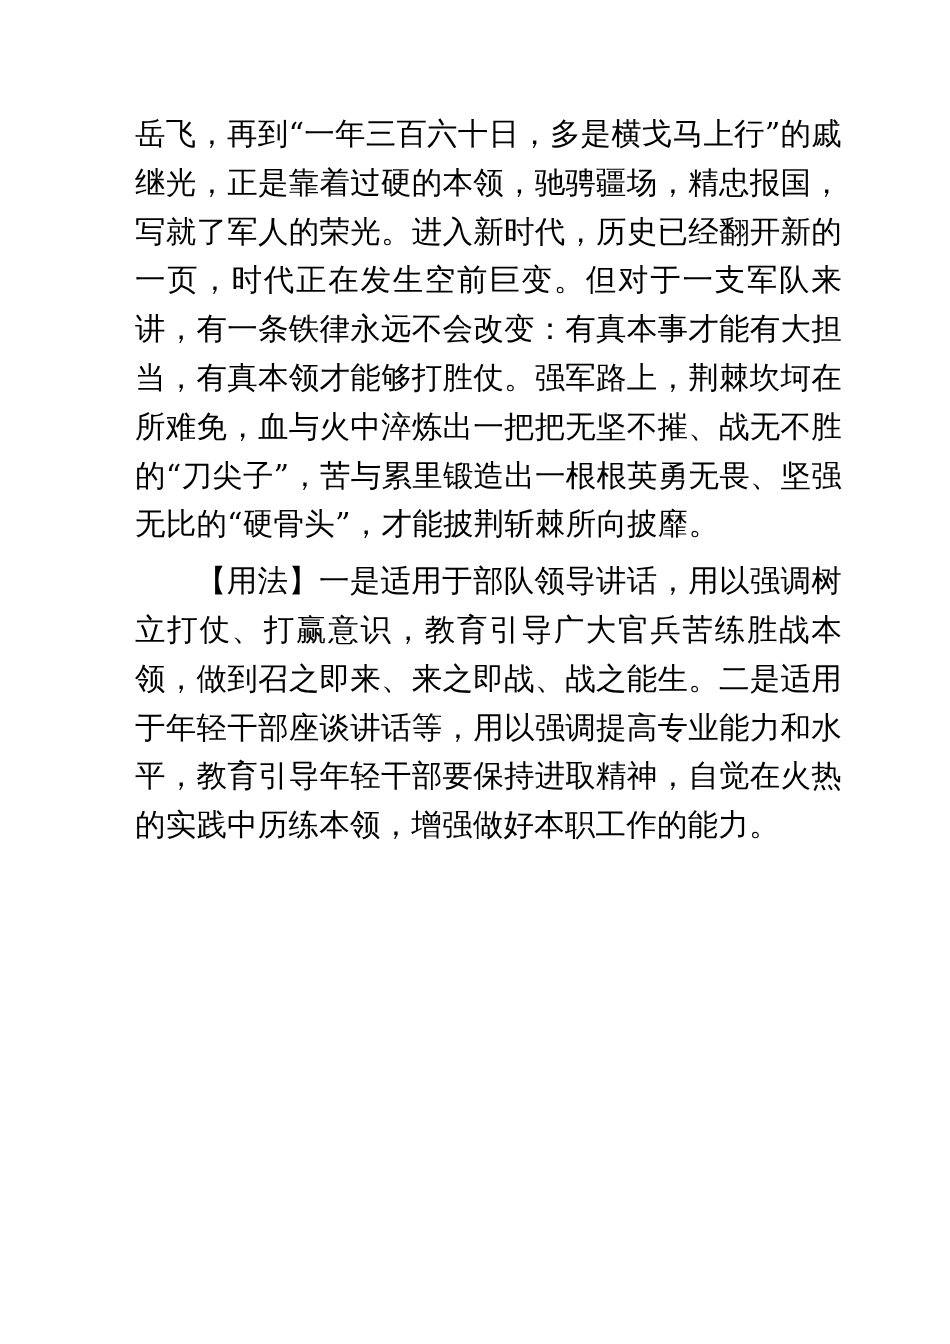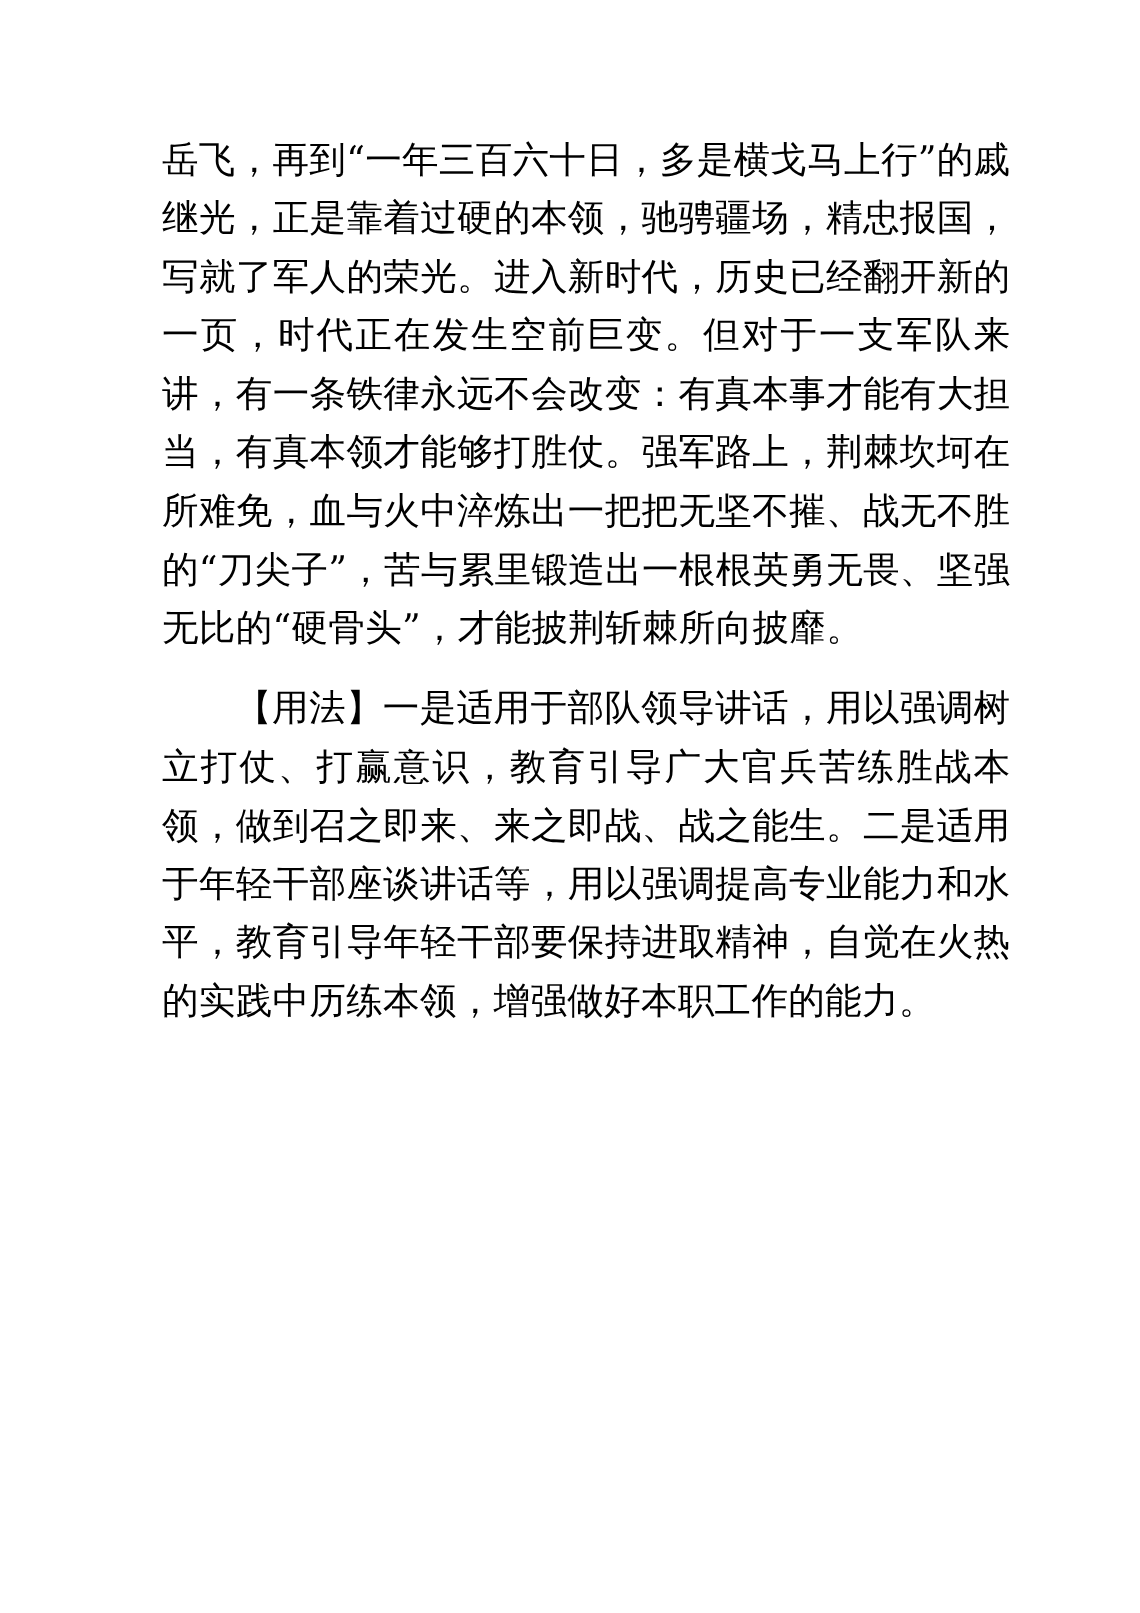--- a/index.html
+++ b/index.html
@@ -27,21 +27,21 @@
     line-height: 1.60;
     text-align: justify;
     text-justify: inter-ideograph;
     letter-spacing: 0.2px;
   }
   .para {
     margin: 0 0 0 0;
     text-indent: 0;
   }
   .para + .para {
-    margin-top: 18px;
+    margin-top: 8px;
   }
   .indent {
     text-indent: 2em;
   }
 </style>
 </head>
 <body>
 
 <div class="page">
   <div class="doc-body">

